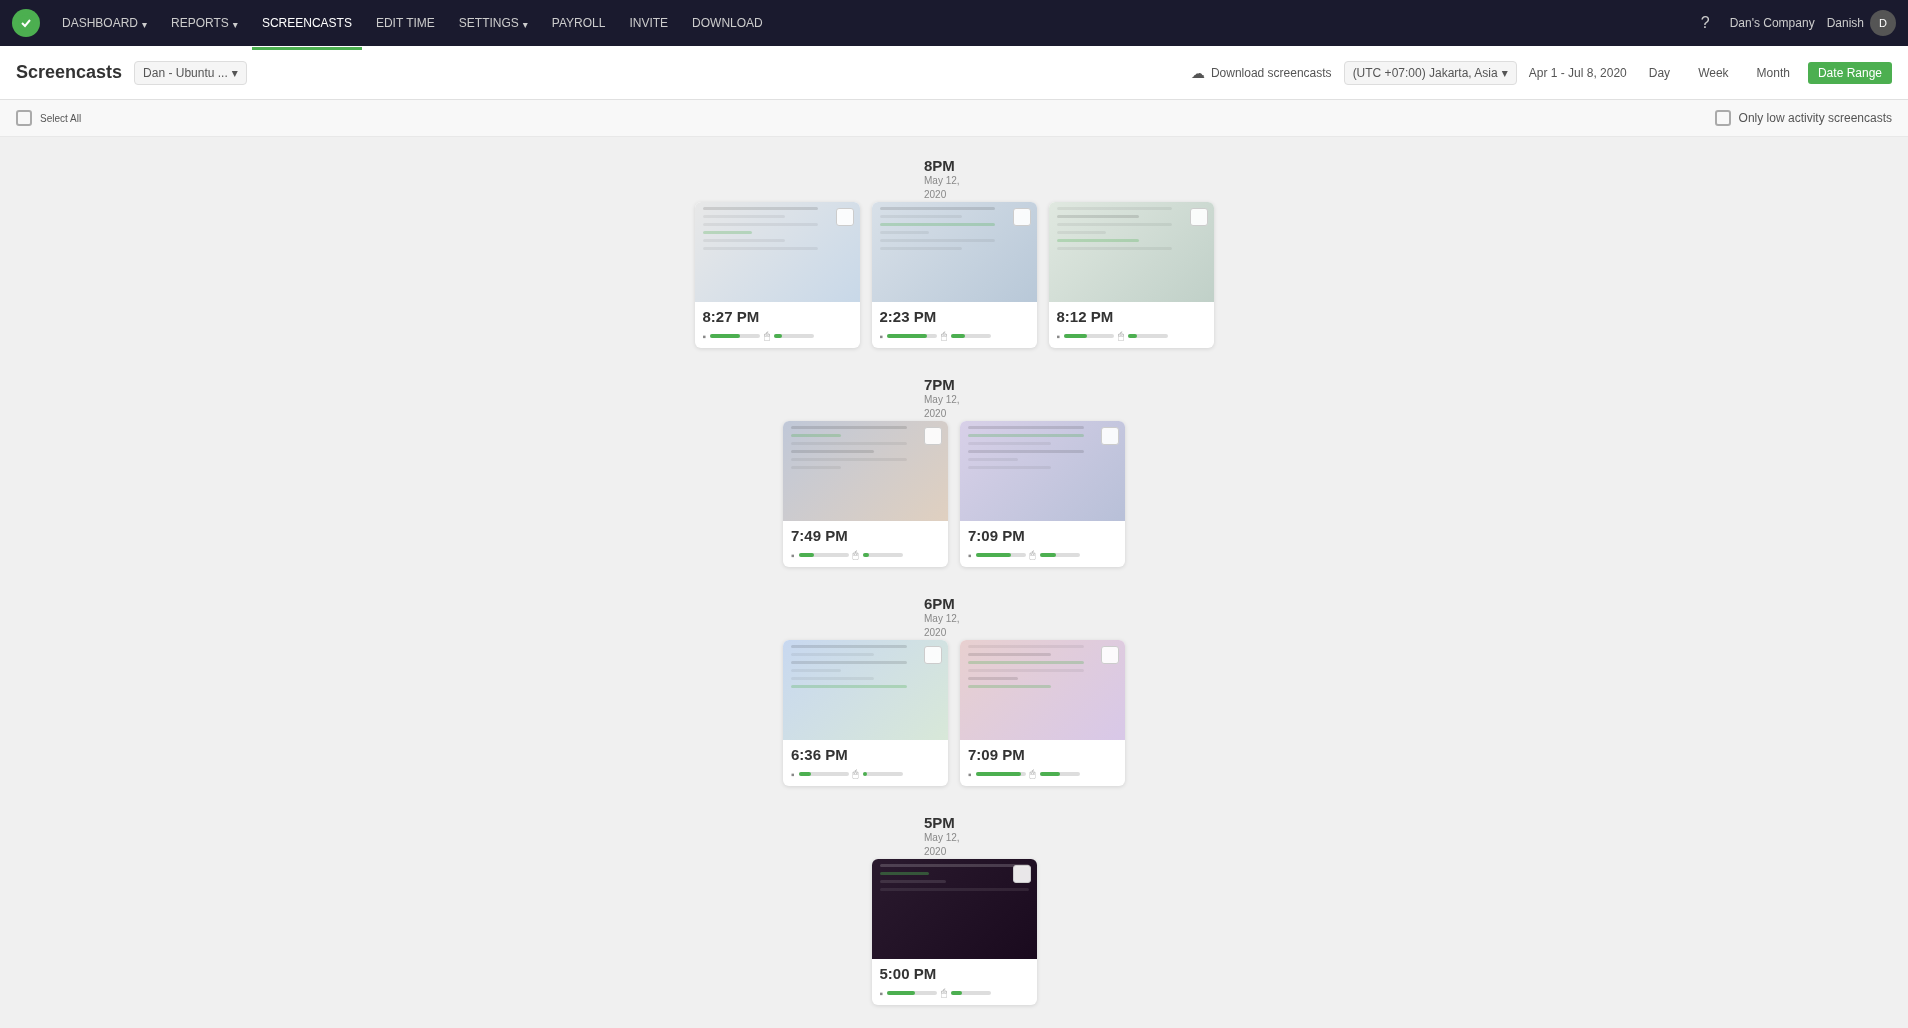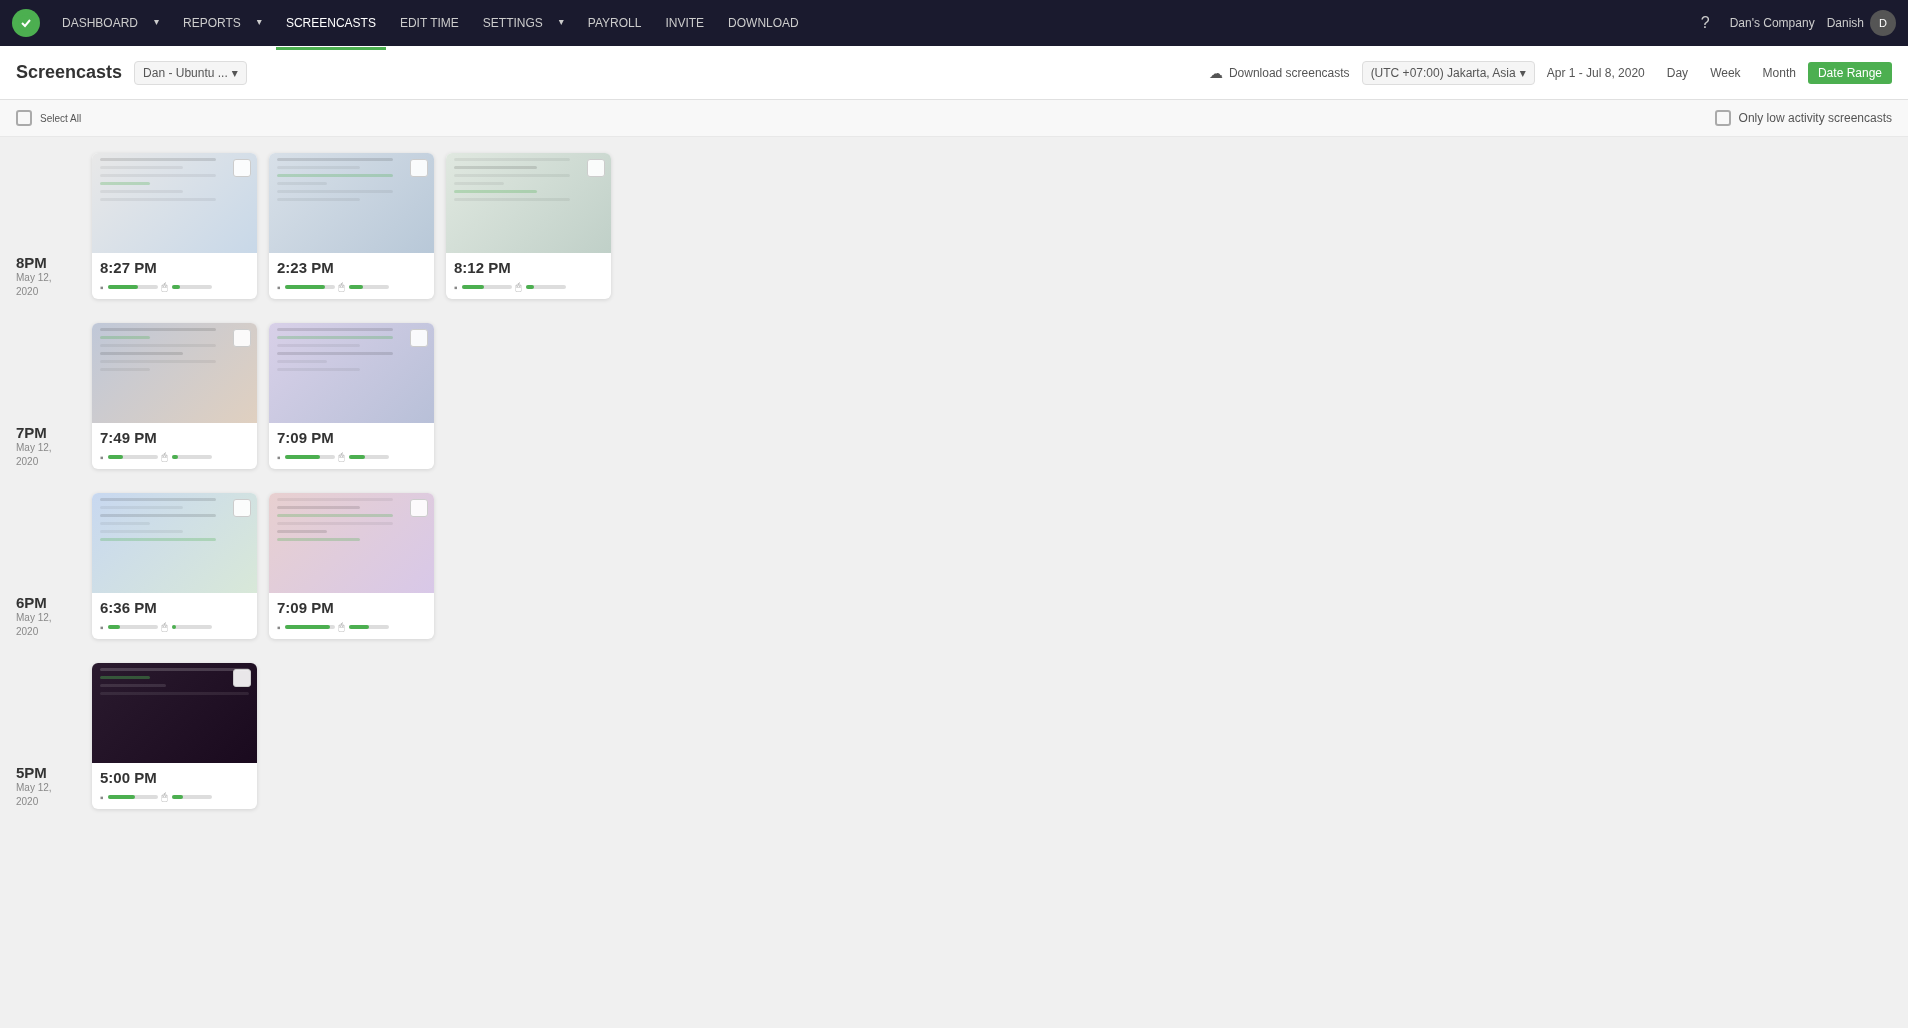--- a/index.html
+++ b/index.html
@@ -22,21 +22,21 @@
       display: flex; align-items: center; justify-content: center;
       color: white; font-weight: bold; font-size: 14px;
       margin-right: 8px;
       flex-shrink: 0;
     }
     .nav-item {
       color: #ccc;
       padding: 6px 10px;
       cursor: pointer;
       font-size: 12px;
-      display: flex; align-items: flex-start; gap: 16px;
+      display: flex; align-items: flex-end; gap: 4px;
       border-radius: 3px;
       white-space: nowrap;
     }
     .nav-item.active {
       color: #fff;
       position: relative;
     }
     .nav-item.active::after {
       content: '';
       position: absolute;
@@ -107,21 +107,21 @@
       cursor: pointer;
       font-size: 12px;
       color: #555;
     }
     .date-range-text {
       font-size: 12px;
       color: #555;
       font-weight: 500;
     }
     .view-tabs {
-      display: flex; gap: 2px;
+      display: flex; gap: 8px;
     }
     .view-tab {
       padding: 4px 10px;
       font-size: 12px;
       cursor: pointer;
       color: #555;
       border-radius: 3px;
     }
     .view-tab.active {
       background: #4CAF50;
@@ -157,23 +157,23 @@
     
     .main-content {
       padding: 16px;
       overflow-y: auto;
       height: calc(100vh - 46px - 54px - 42px);
     }
 
     
     .time-group {
       display: flex;
-      gap: 16px;
       margin-bottom: 24px;
-      align-items: flex-end;
+      align-items: center;
+      flex-direction: column;
     }
     .time-label {
       width: 60px;
       flex-shrink: 0;
       padding-top: 4px;
     }
     .time-hour {
       font-size: 15px;
       font-weight: 600;
       color: #333;

